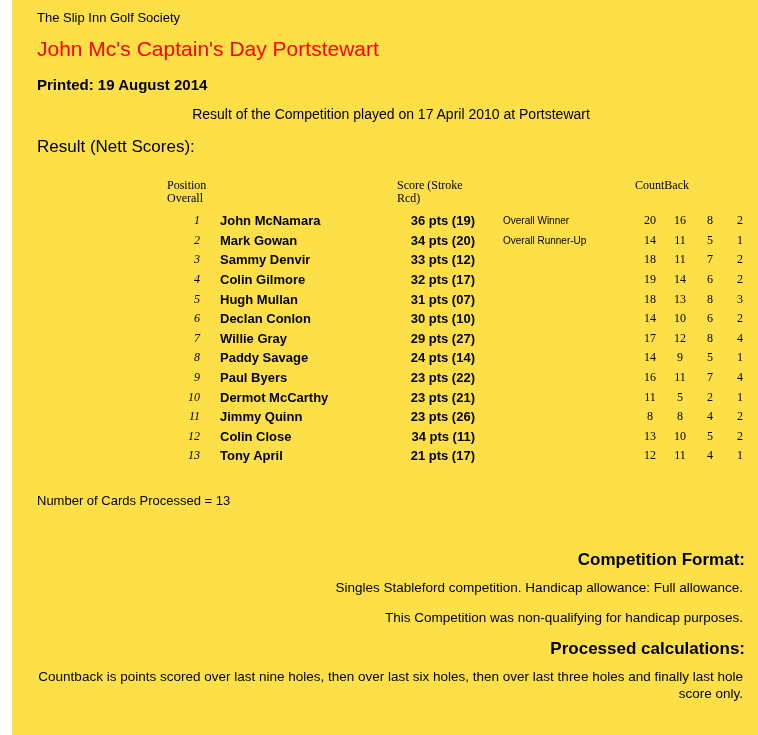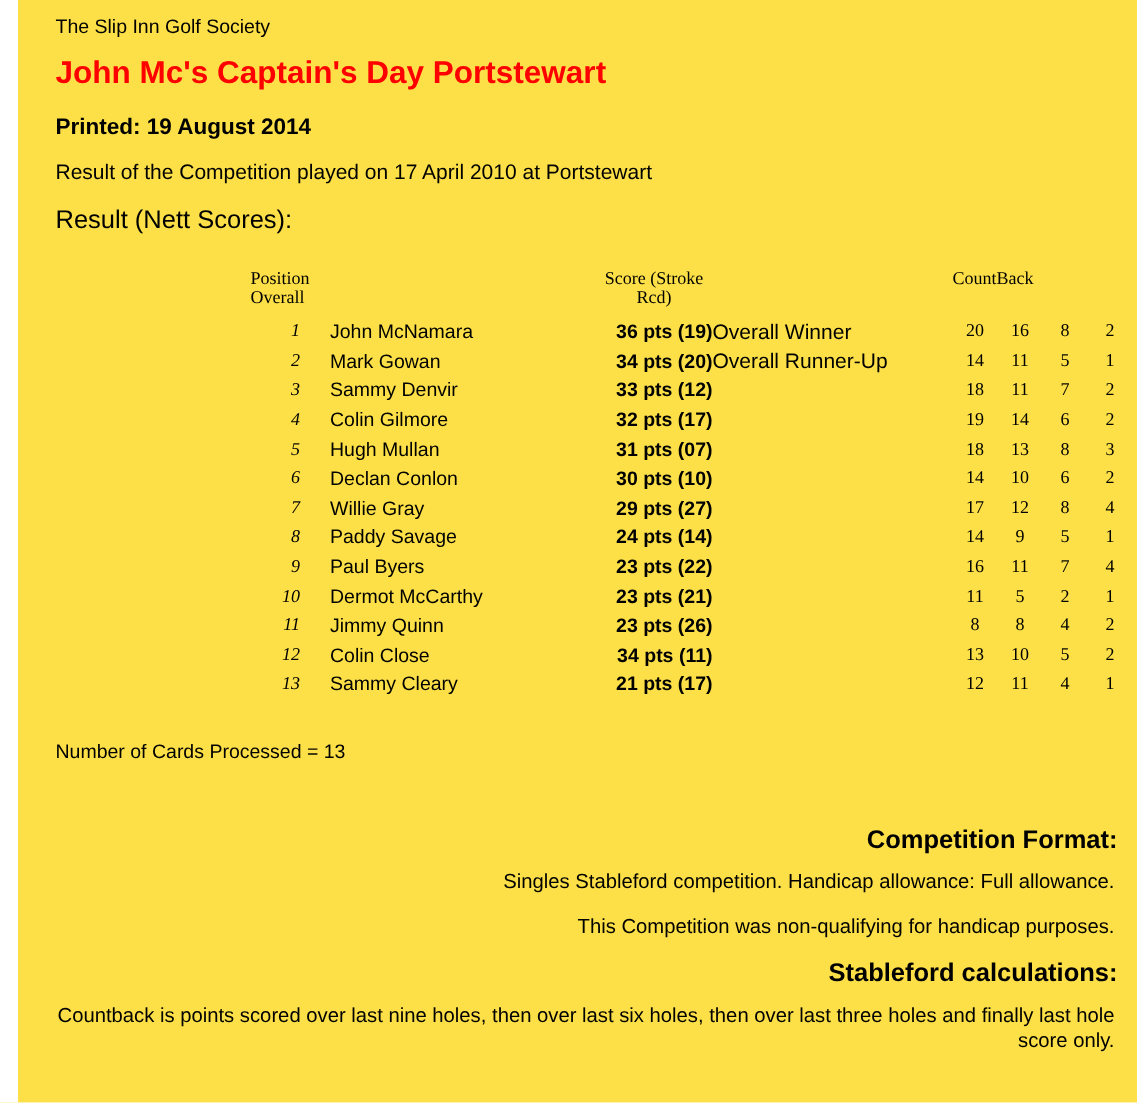--- a/index.html
+++ b/index.html
@@ -1,38 +1,38 @@
 <!DOCTYPE html>
 <html><head>
 <meta charset="utf-8">
 <style>
   * { box-sizing: border-box; }
   html, body { margin: 0; padding: 0; background: #ffffff; }
   body { font-family: "Liberation Sans", sans-serif; color: #000; }
   .page { width: 758px; height: 735px; padding: 6px 25px 0 25px; overflow: hidden; background: #fde047; margin-left: 12px; }
 
   .society { font-size: 13px; margin-top: 4px; }
-  .title { font-size: 21px; font-weight: bold; margin: 12px 0 0 0; }
+  .title { font-size: 21px; font-weight: normal; margin: 12px 0 0 0; }
   .printed { font-size: 15px; font-weight: bold; margin-top: 15px; }
-  .desc { font-size: 14px; margin-top: 13px; }
+  .desc { font-size: 14px; margin-top: 13px; text-align: center; }
   .result-heading { font-size: 17px; font-weight: normal; margin: 15px 0 0 0; }
 
   .results-table { margin-left: 130px; margin-top: 22px; }
   .thead, .trow { display: grid; grid-template-columns: 45px 185px 78px 160px 30px 30px 30px 30px; }
   .thead { font-family: "Liberation Serif", serif; font-size: 12px; line-height: 13px; margin-bottom: 6px; }
   .th-pos { grid-column: 1 / 3; }
-  .th-score { grid-column: 3; text-align: center; }
+  .th-score { grid-column: 3; text-align: left; }
   .th-placing { grid-column: 4; padding-left: 28px; }
   .th-cb { grid-column: 5 / 9; }
 
   .trow { height: 19.6px; align-items: center; }
   .td-pos { font-family: "Liberation Serif", serif; font-style: italic; font-size: 12px; text-align: right; padding-right: 12px; }
-  .td-name { font-weight: normal; font-size: 13px; padding-left: 8px; white-space: nowrap; }
+  .td-name { font-weight: bold; font-size: 13px; padding-left: 8px; white-space: nowrap; }
   .td-score { font-weight: bold; font-size: 13px; text-align: right; white-space: nowrap; }
-  .td-placing { font-size: 14px; white-space: nowrap; }
+  .td-placing { font-size: 10px; padding-left: 28px; white-space: nowrap; }
   .td-cb { font-family: "Liberation Serif", serif; font-size: 12px; text-align: center; }
 
   .cards { font-size: 13px; margin-top: 27px; }
 
   .sections { margin-top: 42px; text-align: right; }
   .section { margin-top: 13px; }
   .section:first-child { margin-top: 0; }
   .section h2 { font-size: 17px; font-weight: bold; margin: 0 0 9px 0; }
   .section p { font-size: 13.5px; margin: 0; line-height: 17px; max-width: 706px; }
 </style>
@@ -184,21 +184,21 @@
     <div class="td-score">34 pts (11)</div>
     <div class="td-placing"></div>
     <div class="td-cb">13</div>
     <div class="td-cb">10</div>
     <div class="td-cb">5</div>
     <div class="td-cb">2</div>
   </div>
 
   <div class="trow">
     <div class="td-pos">13</div>
-    <div class="td-name">Sammy Cleary</div>
+    <div class="td-name">Tony April</div>
     <div class="td-score">21 pts (17)</div>
     <div class="td-placing"></div>
     <div class="td-cb">12</div>
     <div class="td-cb">11</div>
     <div class="td-cb">4</div>
     <div class="td-cb">1</div>
   </div>
 </div>
   </div>
 
@@ -208,19 +208,19 @@
   <div class="section">
     <h2>Competition Format:</h2>
     <p>Singles Stableford competition. Handicap allowance: Full allowance.</p>
   </div>
 
   <div class="section">
     <p>This Competition was non-qualifying for handicap purposes.</p>
   </div>
 
   <div class="section">
-    <h2>Stableford calculations:</h2>
+    <h2>Processed calculations:</h2>
     <p>Countback is points scored over last nine holes, then over last six holes, then over last three holes and finally last hole score only.</p>
   </div>
 
 </div>
 
 </div>
 
 </body></html>

